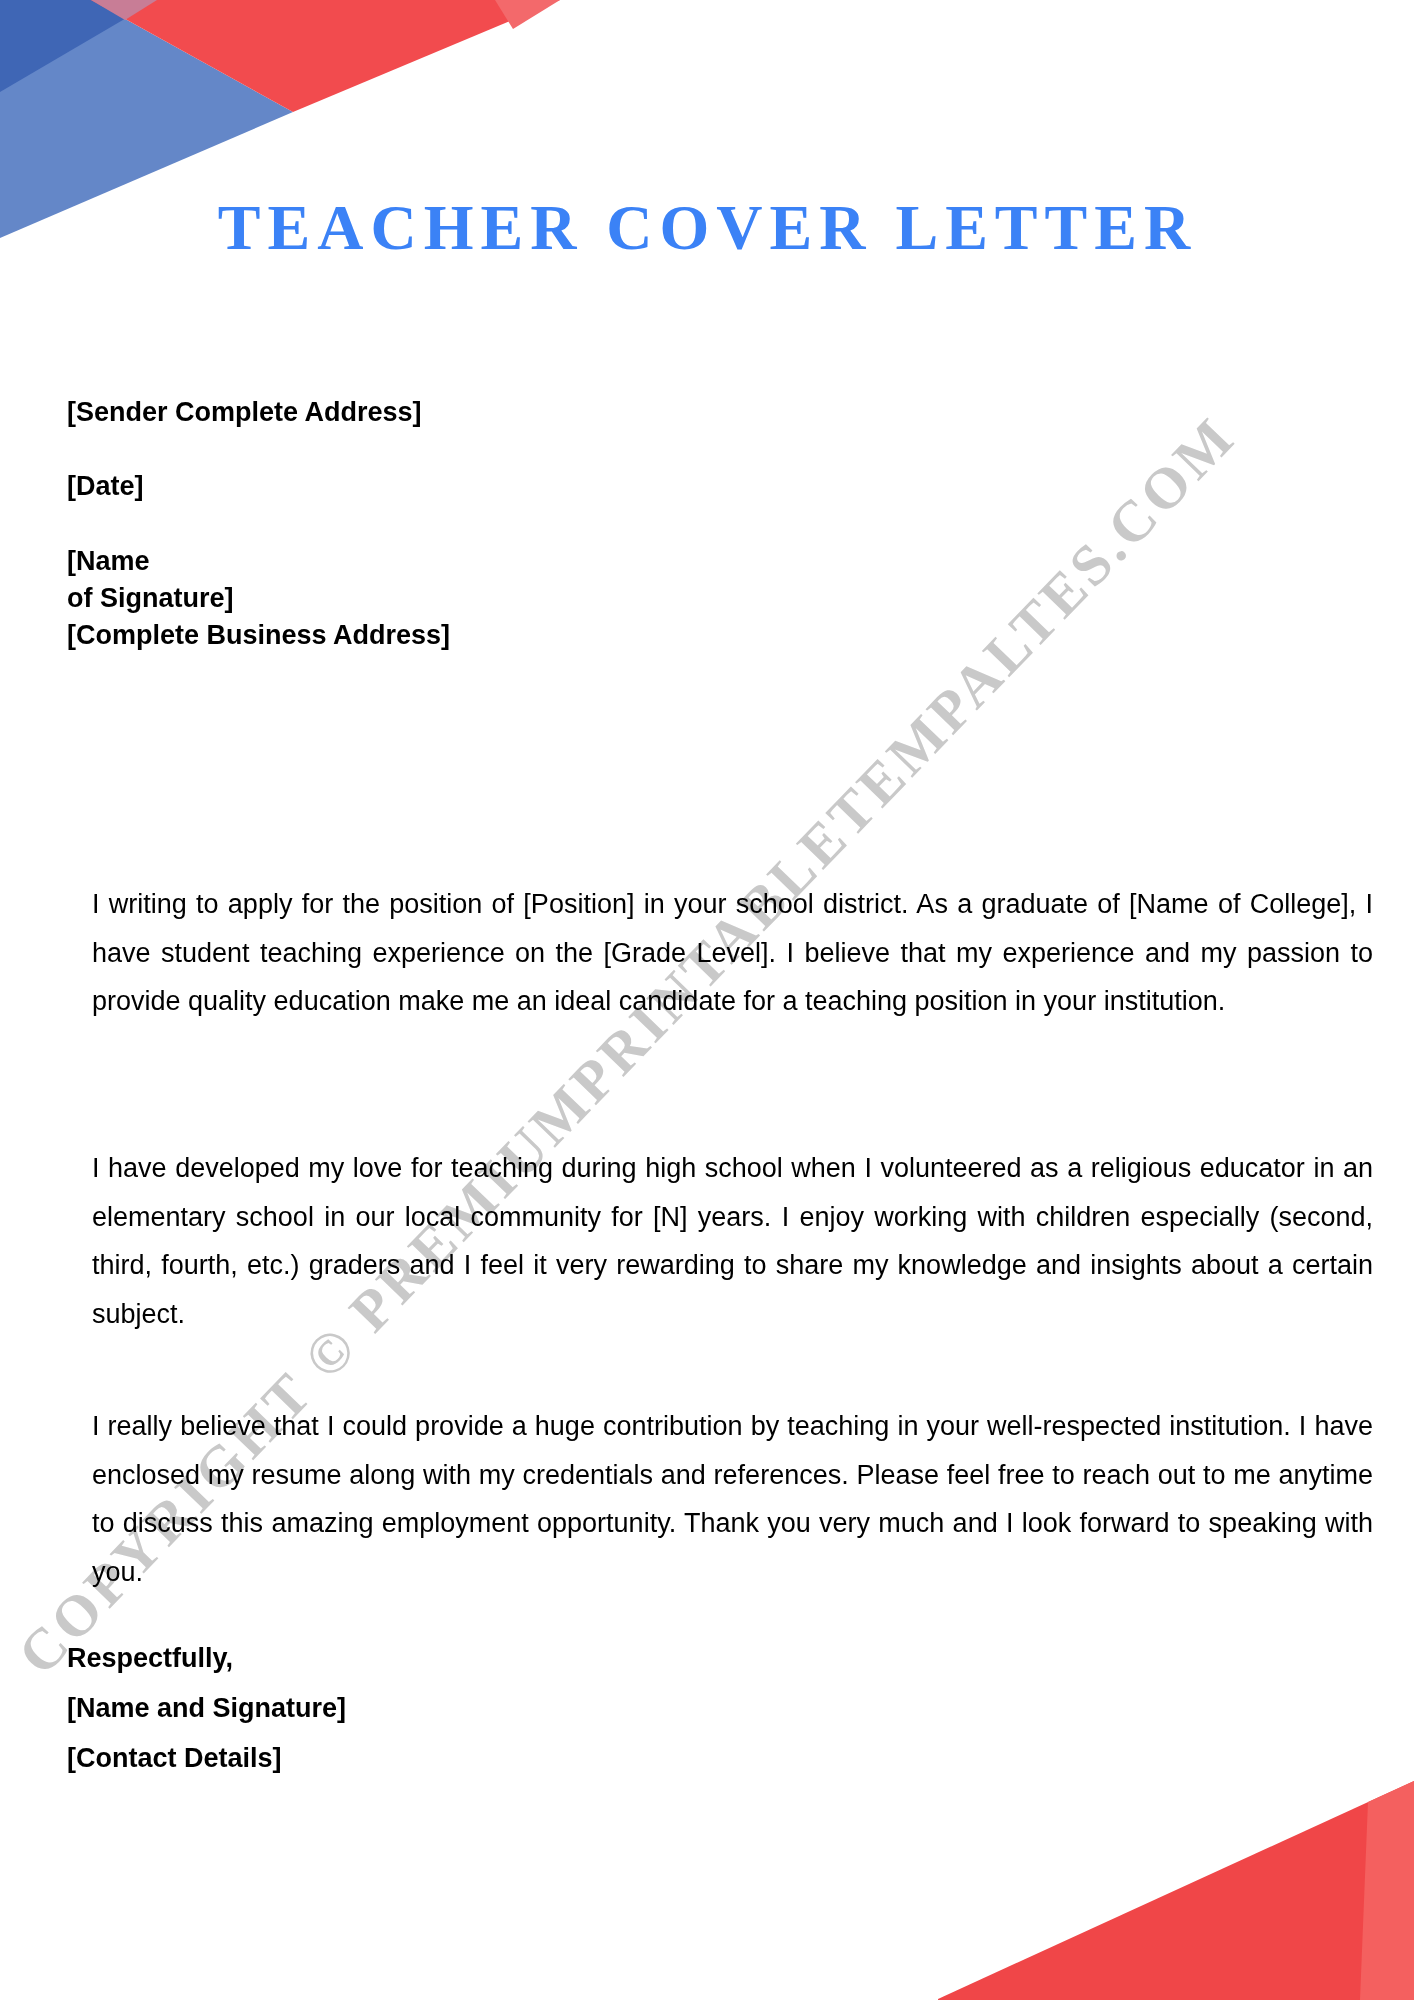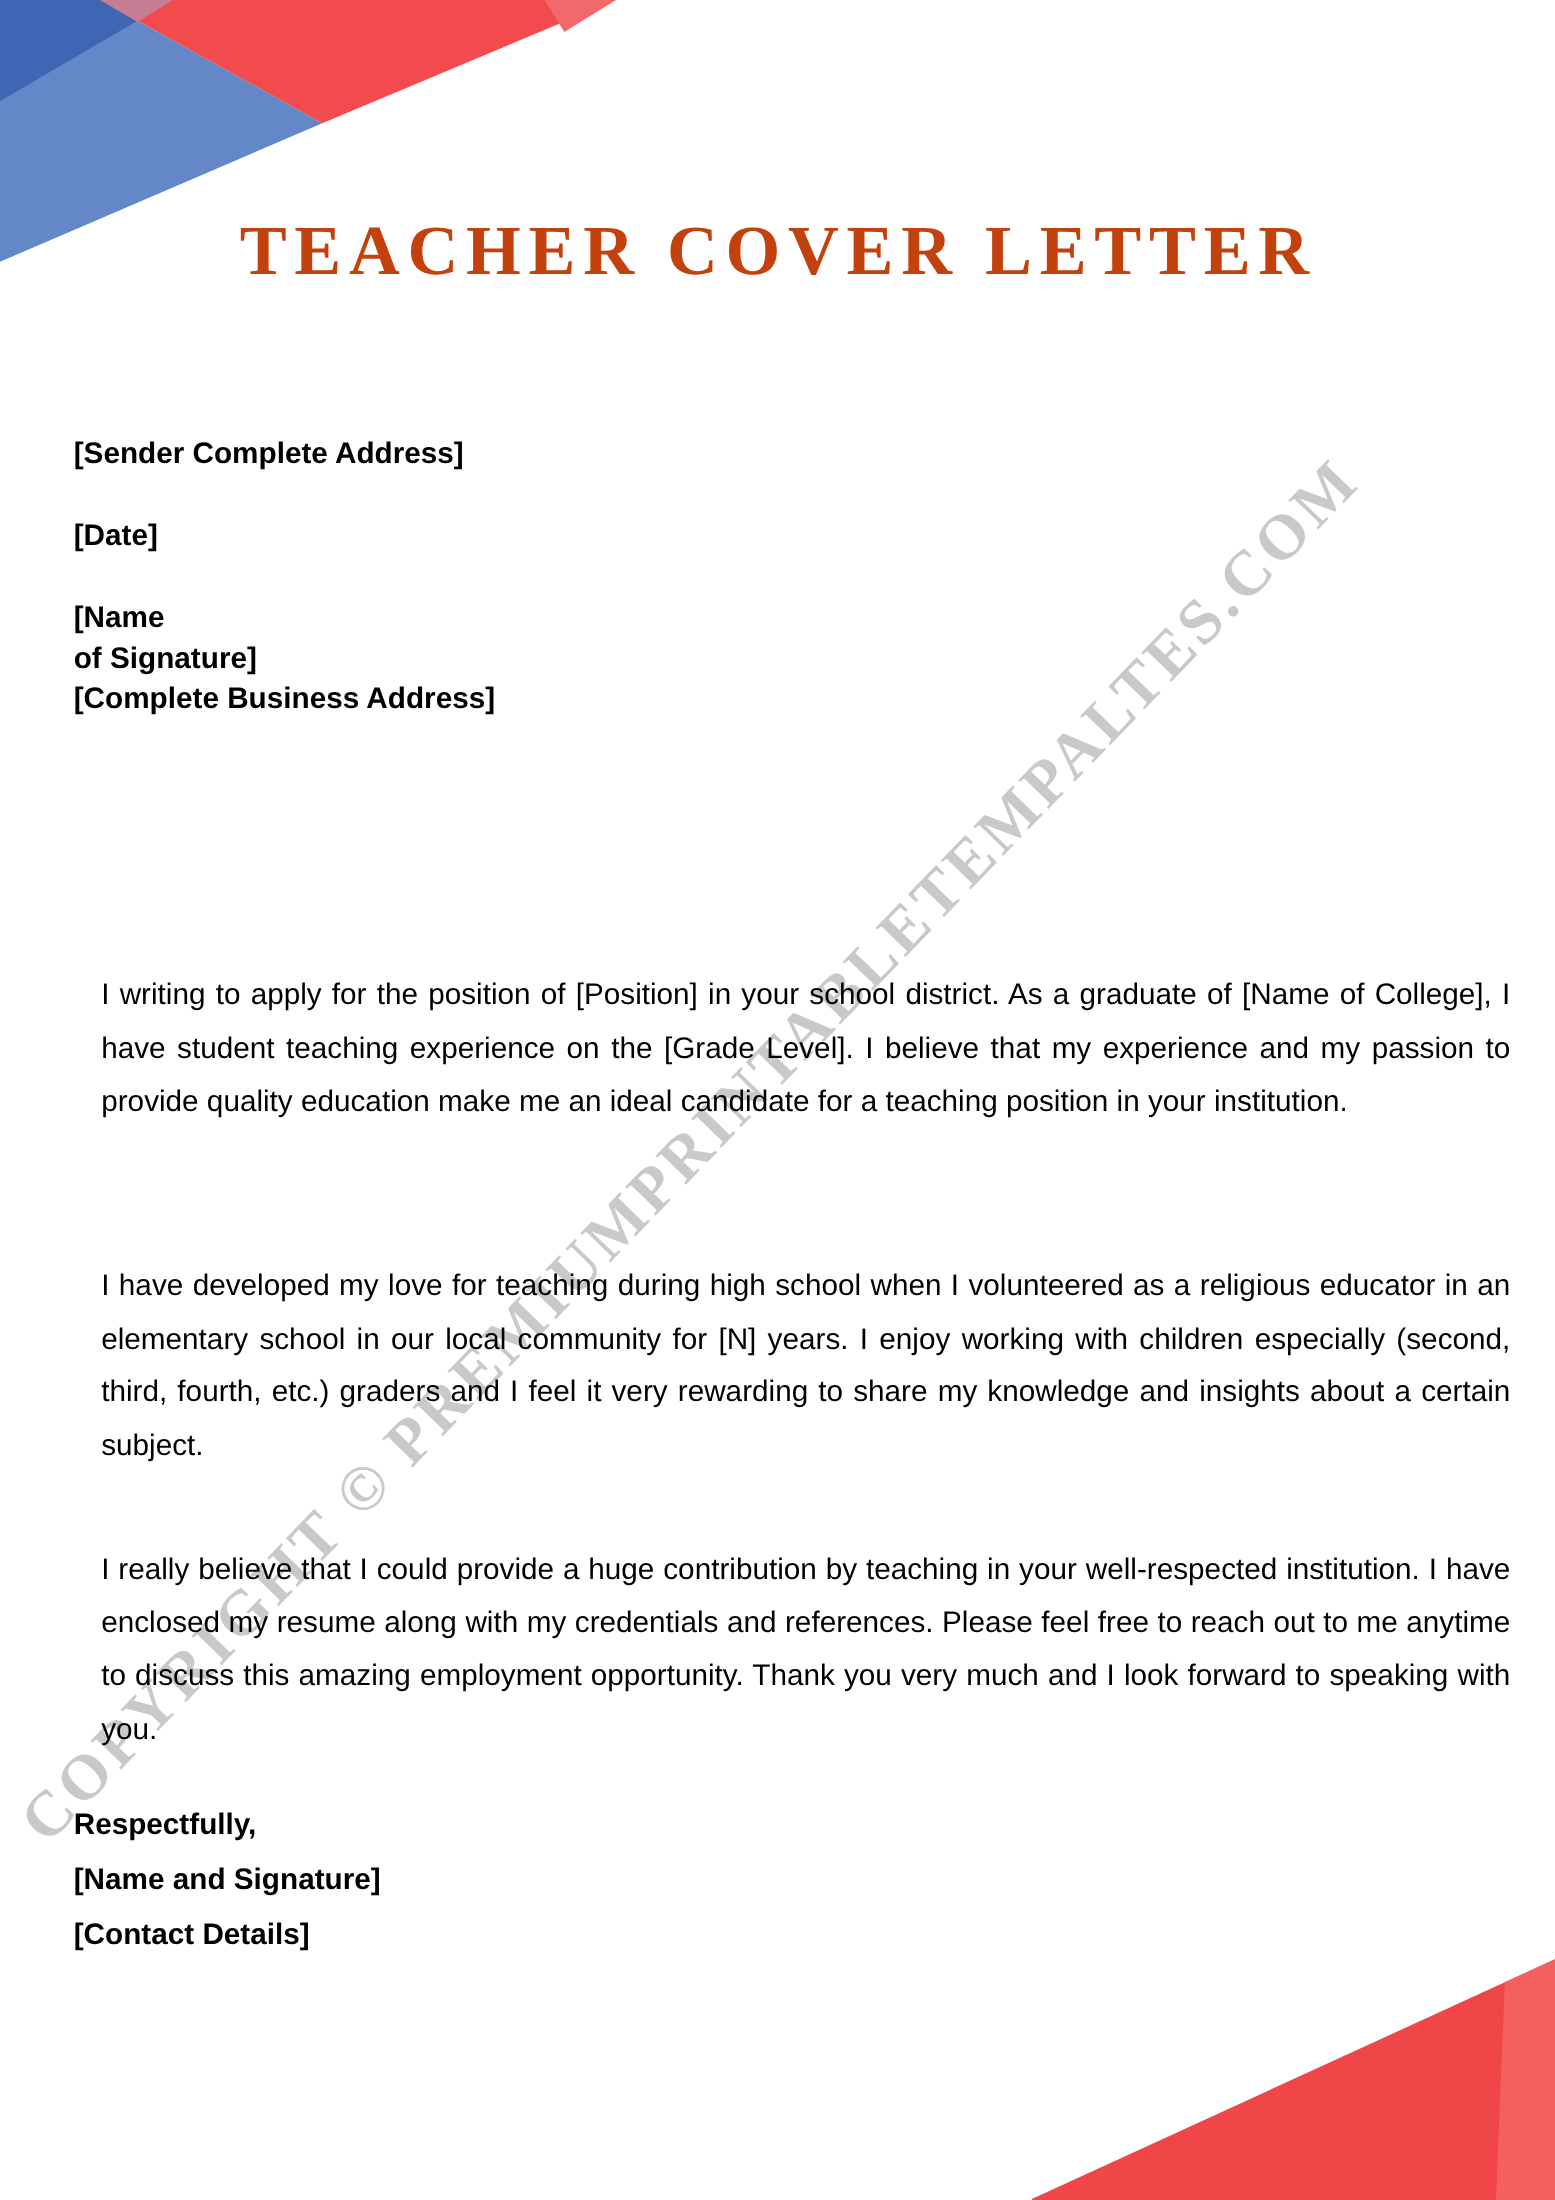--- a/index.html
+++ b/index.html
@@ -18,21 +18,21 @@
     font-family:"Liberation Serif", serif; font-weight:700; font-size:58px;
     letter-spacing:4px; color:#c9c9c9; white-space:nowrap;
     transform-origin:0 100%; transform:rotate(-46deg);
     z-index:2; user-select:none;
   }
   
   .doc-title {
     position:absolute; left:67px; top:150px; width:1281px; height:70px;
     line-height:70px; text-align:center;
     font-family:"Liberation Serif", serif; font-weight:700; font-size:64px;
-    letter-spacing:7px; color:#c2410c; white-space:nowrap; z-index:3;
+    letter-spacing:7px; color:#3b82f6; white-space:nowrap; z-index:3;
   }
   .letter-text { position:absolute; z-index:3; color:#000000; }
   
   .header-block { left:67px; top:394px; width:1281px; font-size:27px; font-weight:700; }
   .header-block .hline { height:37.2px; line-height:37.2px; white-space:nowrap; }
   
   .para {
     left:67px; width:1281px; font-size:27px; font-weight:400;
     line-height:48.5px; text-align:justify;margin-left:25px;
   }

